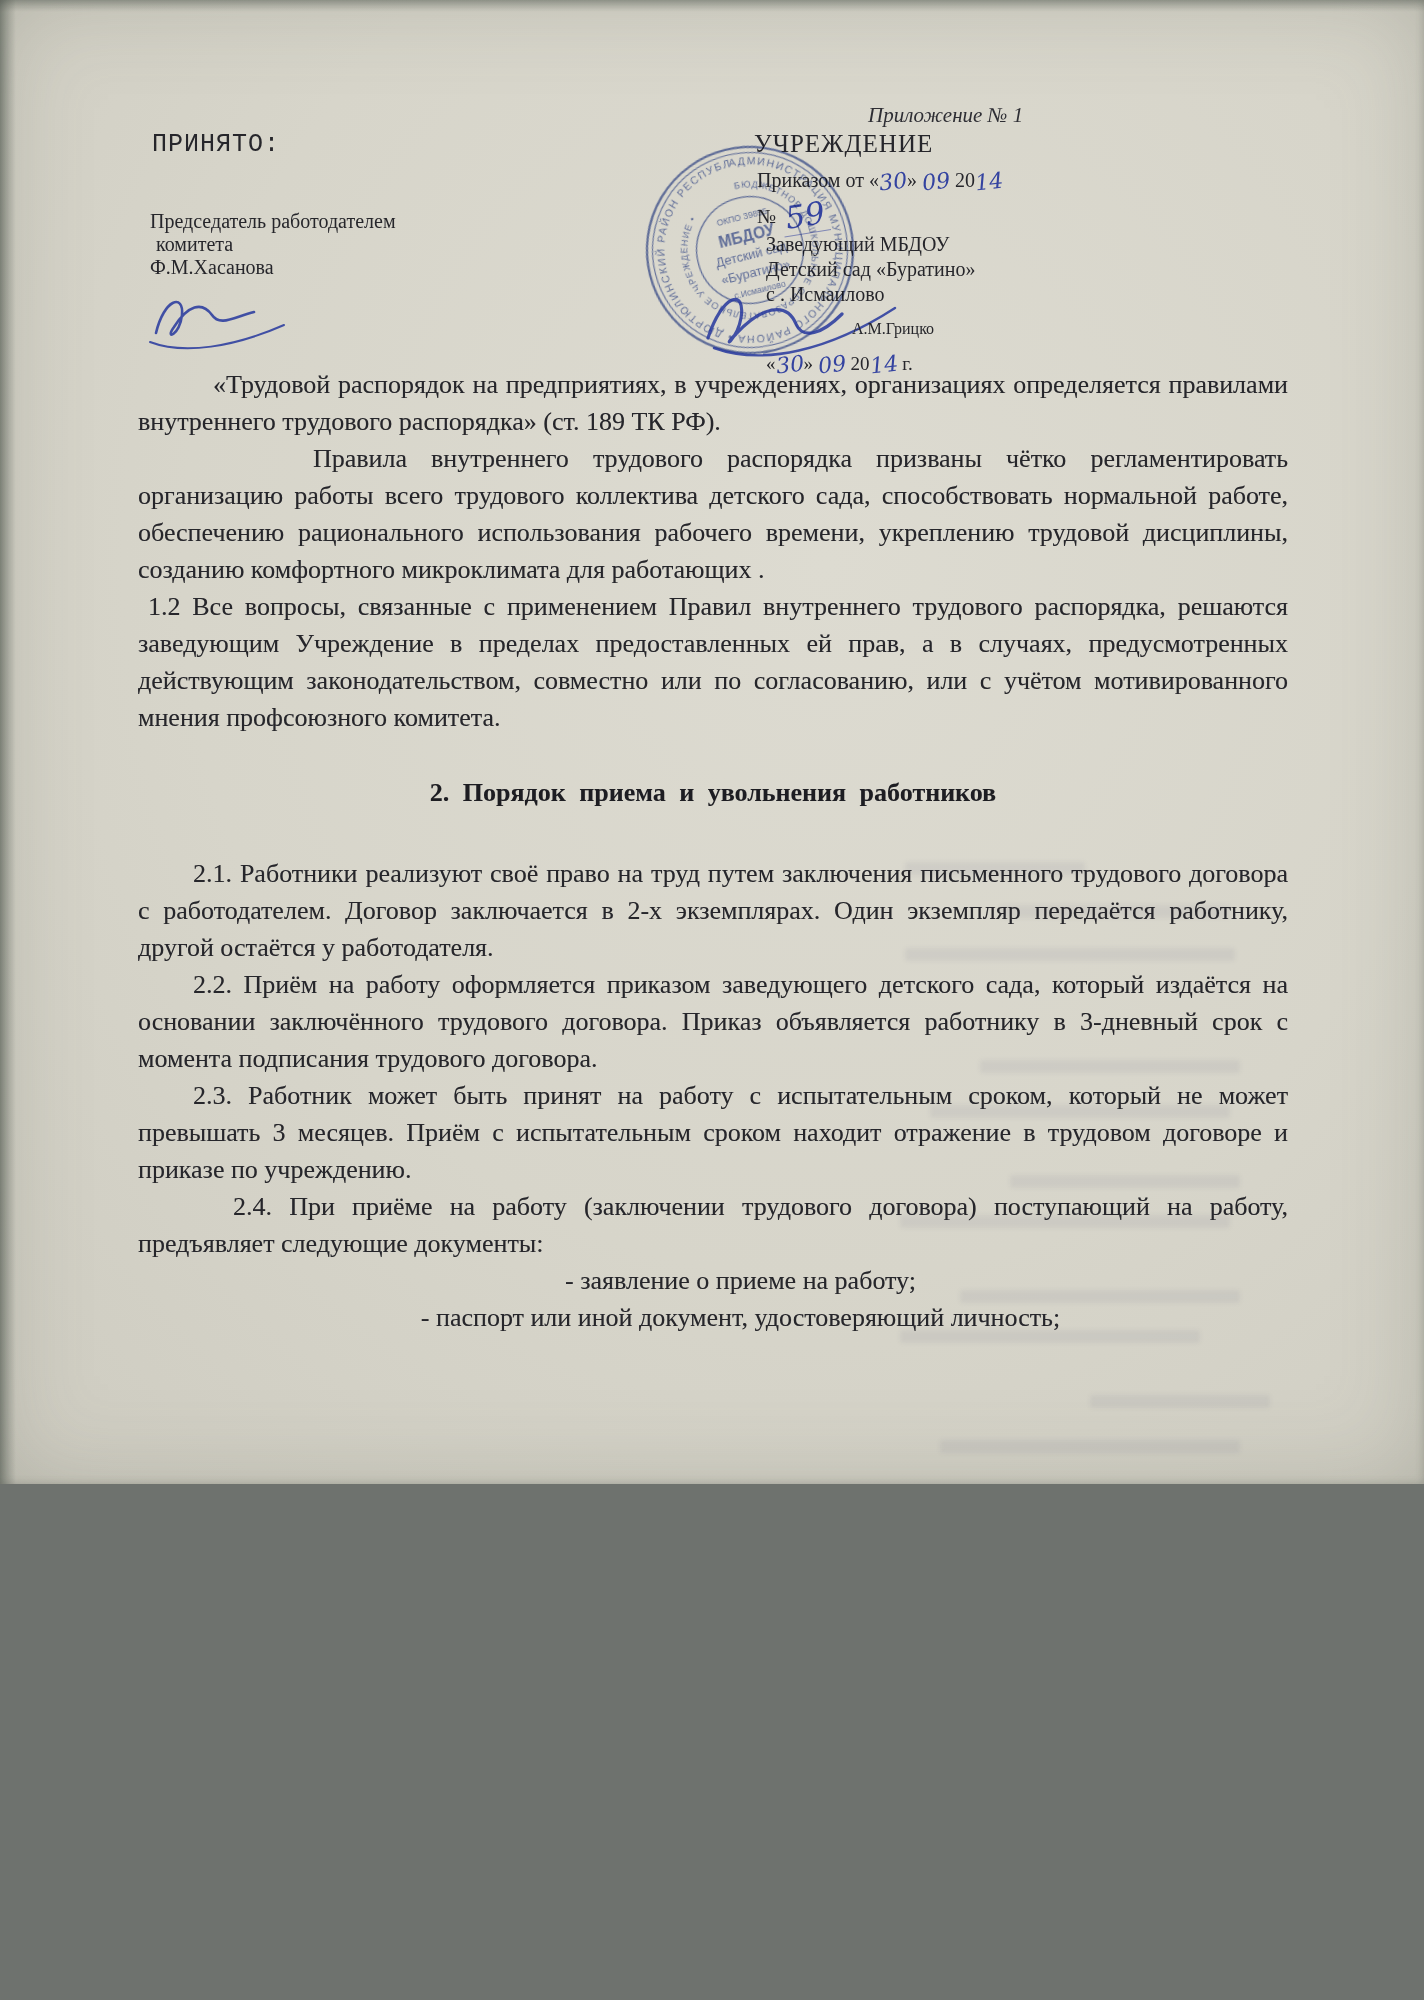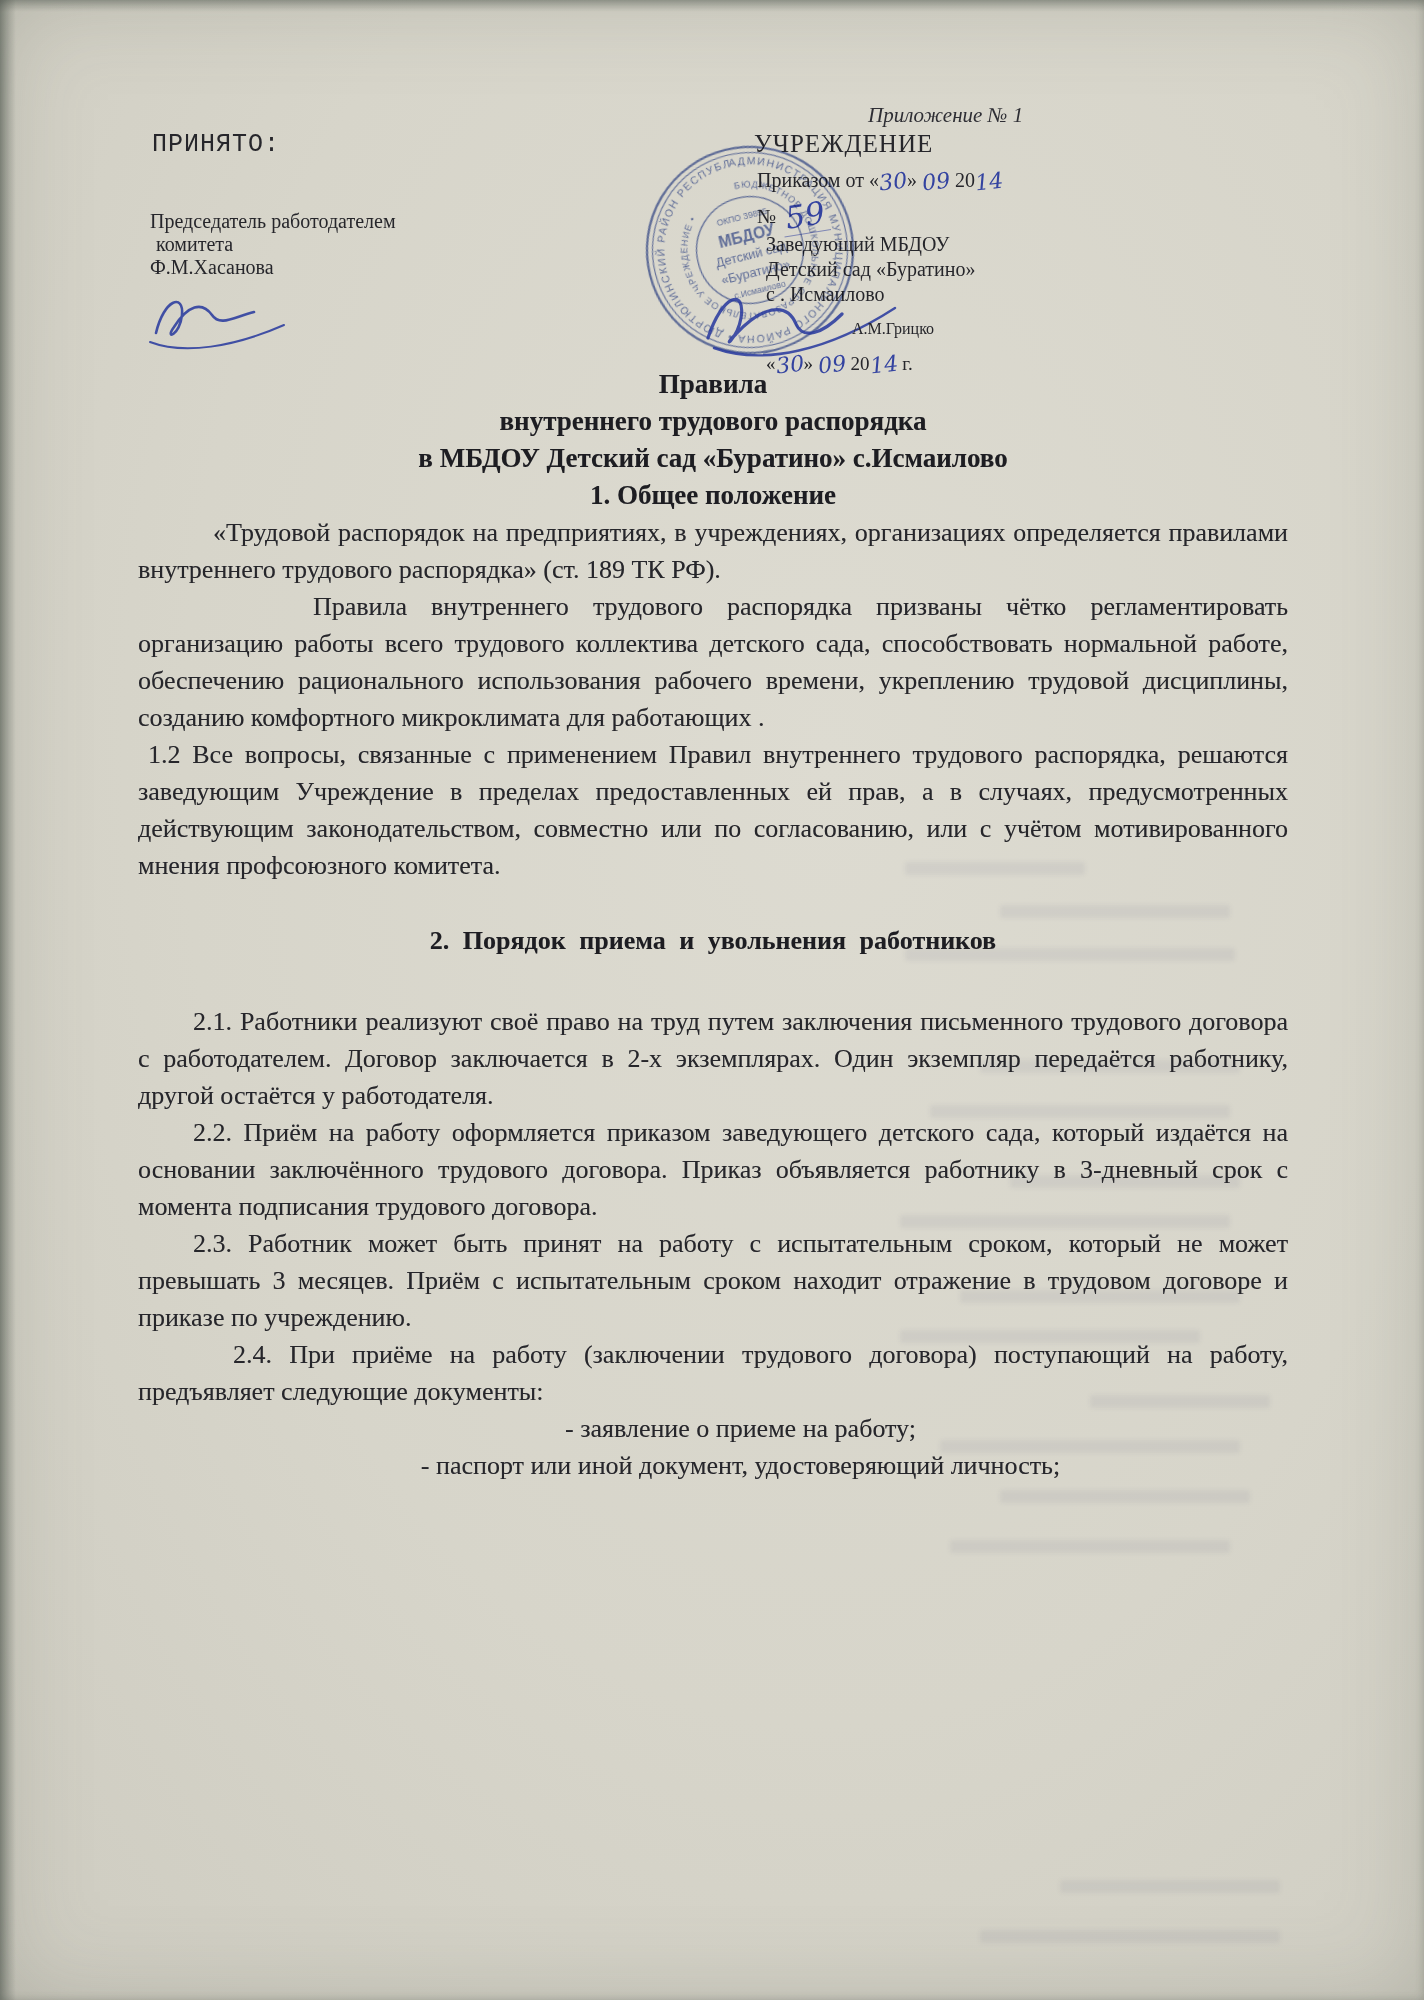--- a/index.html
+++ b/index.html
@@ -1,17 +1,17 @@
 <!DOCTYPE html>
 <html><head>
 <meta charset="utf-8">
 <style>
   html,body{margin:0;padding:0;background:#6e726e;}
   .page{
-    position:relative;width:1424px;height:2000px;margin:0 auto;overflow:hidden;
+    position:relative;width:1424px;height:1484px;margin:0 auto;overflow:hidden;
     background:
       linear-gradient(90deg, rgba(70,80,72,.5) 0px, rgba(70,80,72,0) 16px),
       linear-gradient(180deg, rgba(70,80,72,.35) 0px, rgba(70,80,72,0) 12px),
       radial-gradient(ellipse at 58% 38%, #dddbd1 0%, #d7d5ca 55%, #ceccc1 100%);
     box-shadow: inset 0 0 90px rgba(95,100,88,.25), inset 0 0 8px rgba(60,65,58,.3);
     font-family:"Liberation Serif", serif;
     color:#26262b;
   }
   .abs{position:absolute;}
   .annex{top:103px;left:868px;font-style:italic;font-size:21px;color:#2e2e34;}
@@ -139,26 +139,20 @@
   <div class="abs head-name">А.М.Грицко</div>
 
   <div class="abs date-line">
     <span>«</span><span class="hand">30</span><span>»</span>
     <span class="hand">09</span>
     <span>20</span><span class="hand">14</span>
     <span>г.</span>
   </div>
 
   <div class="content">
-    <div class="title-block">
-      <div>Правила</div>
-      <div>внутреннего трудового распорядка</div>
-      <div>в МБДОУ Детский сад «Буратино» с.Исмаилово</div>
-      <div>1. Общее положение</div>
-    </div>
 
     <p class="indent-md">«Трудовой распорядок на предприятиях, в учреждениях, организациях определяется правилами внутреннего трудового распорядка» (ст. 189 ТК РФ).</p>
     <p class="indent-lg">Правила внутреннего трудового распорядка призваны чётко регламентировать организацию работы всего трудового коллектива детского сада, способствовать нормальной работе, обеспечению рационального использования рабочего времени, укреплению трудовой дисциплины, созданию комфортного микроклимата для работающих .</p>
     <p class="indent-xs">1.2 Все вопросы, связанные с применением Правил внутреннего трудового распорядка, решаются заведующим Учреждение в пределах предоставленных ей прав, а в случаях, предусмотренных действующим законодательством, совместно или по согласованию, или с учётом мотивированного мнения профсоюзного комитета.</p>
 
     <p class="sec2">2. Порядок приема и увольнения работников</p>
 
     <p class="indent-sm">2.1. Работники реализуют своё право на труд путем заключения письменного трудового договора с работодателем. Договор заключается в 2-х экземплярах. Один экземпляр передаётся работнику, другой остаётся у работодателя.</p>
     <p class="indent-sm">2.2.  Приём на работу оформляется приказом заведующего детского сада, который издаётся на основании заключённого трудового договора. Приказ объявляется работнику в 3-дневный срок с момента подписания трудового договора.</p>
     <p class="indent-sm">2.3. Работник может быть принят на работу с испытательным сроком, который не может превышать 3 месяцев. Приём с испытательным сроком находит отражение в трудовом договоре и приказе по учреждению.</p>

